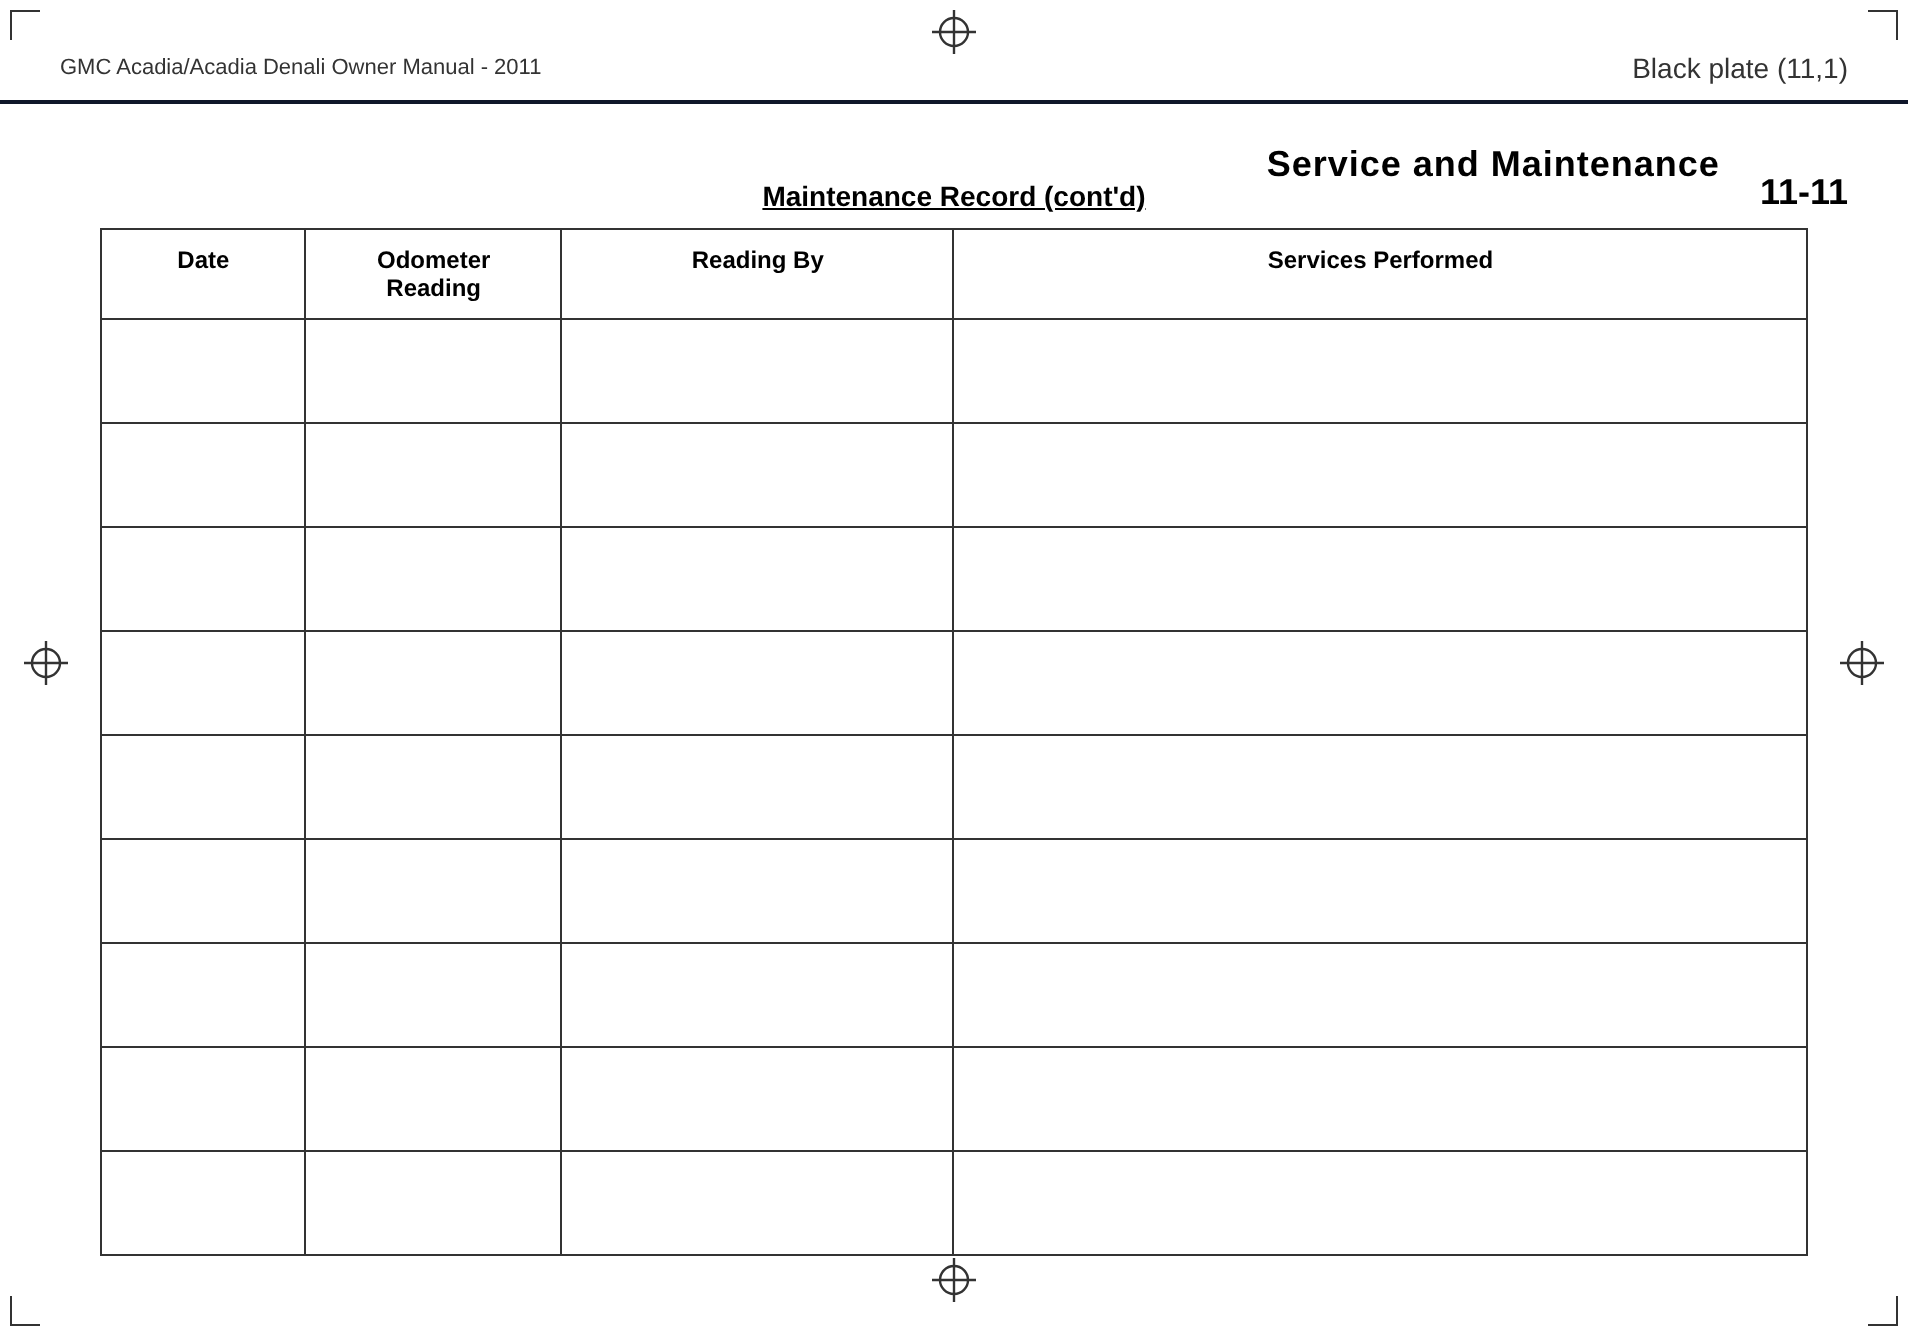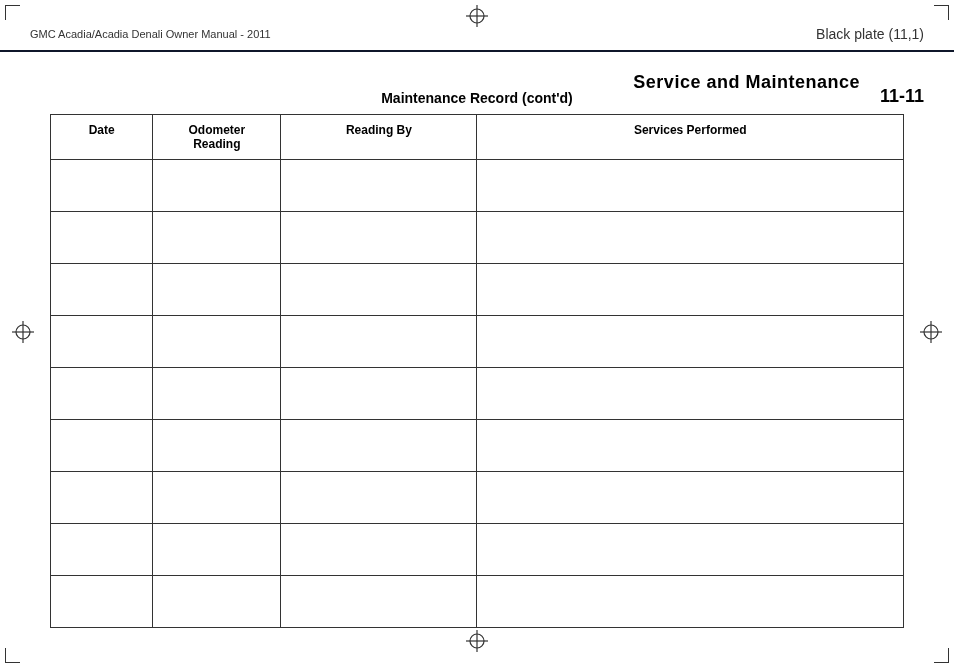--- a/index.html
+++ b/index.html
@@ -152,20 +152,21 @@
       right: 50px;
       bottom: 40px;
     }
 
     .table-title {
       text-align: center;
       font-size: 14px;
       font-weight: bold;
       color: #000;
       margin-bottom: 8px;
+      text-decoration: underline;
     }
 
     .maintenance-table {
       width: 100%;
       border-collapse: collapse;
       border: 1.5px solid #333;
       padding-left: 44px;
     }
 
     .maintenance-table th,

